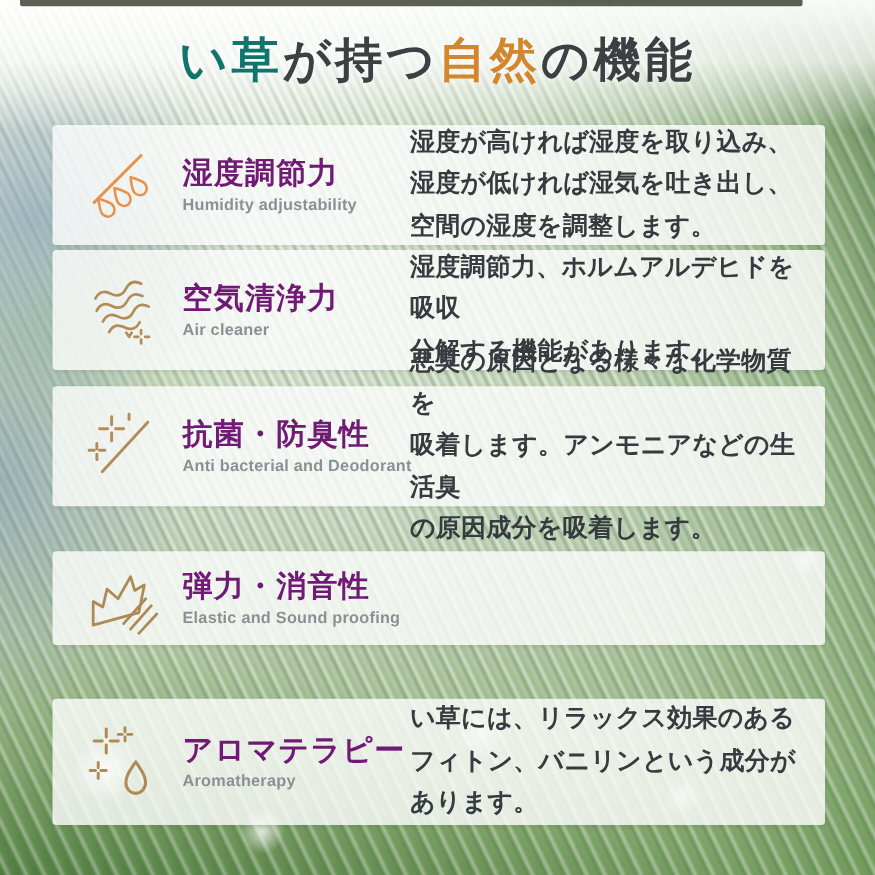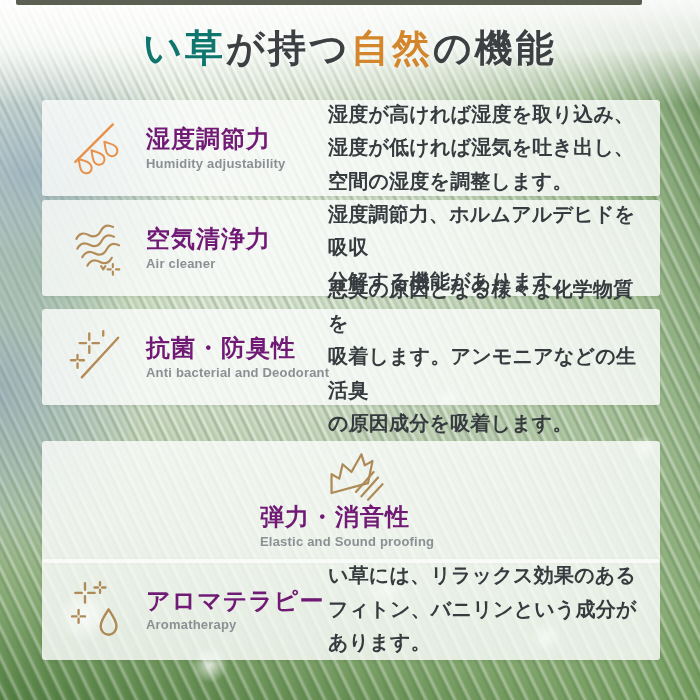--- a/index.html
+++ b/index.html
@@ -53,21 +53,21 @@
   .card{
     position:absolute;left:42px;width:618px;
     background:rgba(251,252,251,.82);
     border-radius:3px;
     box-shadow:0 1px 3px rgba(55,75,45,.10);
     display:flex;align-items:center;
   }
   .card-1{top:100px;height:96px;}
   .card-2{top:200px;height:96px;justify-content:flex-end;}
   .card-3{top:309px;height:96px;}
-  .card-4{top:441px;height:122px;flex-direction:column;}
+  .card-4{top:441px;height:75px;}
   .card-5{top:559px;height:101px;}
 
   .icon-wrap{
     width:76px;margin-left:20px;margin-right:8px;flex:0 0 auto;
     display:flex;align-items:center;justify-content:center;
   }
   .icon-wrap svg{display:block;}
   .icon-orange{color:#e8914b;}
   .icon-tan{color:#b48c58;}
   .icon-tan2{color:#ad8a56;}

